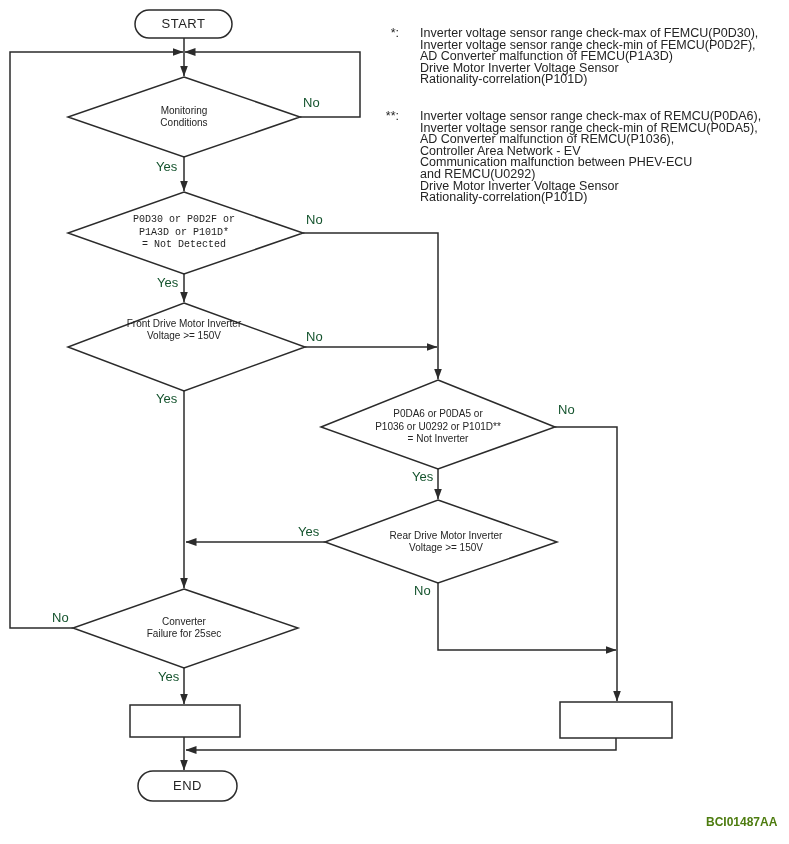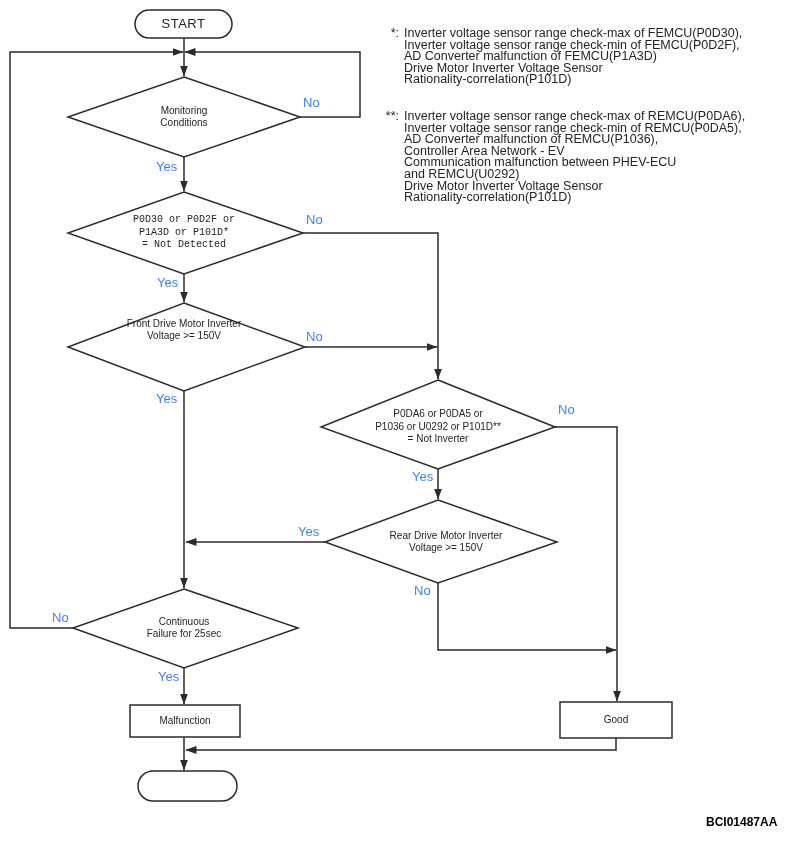--- a/index.html
+++ b/index.html
@@ -18,35 +18,35 @@
     text-align:center;
     white-space:pre-line;
     font-size:10px;line-height:12.5px;
     color:#242424;
     pointer-events:none;
   }
   .terminal-label{font-size:13px;letter-spacing:.5px;}
   .edge-label{
     position:absolute;
     font-size:13px;line-height:13px;
-    color:#3b82f6;
+    color:#14532d;
   }
   .note{
     position:absolute;
     display:flex;
     font-size:12.5px;line-height:11.6px;
     color:#242424;
   }
   .note-marker{flex:none;width:18px;text-align:right;white-space:pre;}
-  .note-text{white-space:pre;margin-left:5px;}
+  .note-text{white-space:pre;margin-left:21px;}
   .figure-code{
     position:absolute;left:706px;top:816px;width:70px;
     text-align:right;
     font-size:12px;font-weight:bold;line-height:13px;
-    color:#000000;
+    color:#4d7c0f;
   }
 </style>
 </head>
 <body>
 
 <div id="canvas">
 
   <svg id="wires" width="789" height="844" viewBox="0 0 789 844">
     <defs>
       <marker id="arr" viewBox="0 0 11 8" refX="10.5" refY="4" markerWidth="11" markerHeight="8" markerUnits="userSpaceOnUse" orient="auto">
@@ -94,24 +94,23 @@
   <div class="node-label" style="left:84px;top:211px;width:200px;height:44px;font-family:Liberation Mono, monospace;">P0D30 or P0D2F or
 P1A3D or P101D*
 = Not Detected</div>
   <div class="node-label" style="left:64px;top:308px;width:240px;height:44px;">Front Drive Motor Inverter
 Voltage &gt;= 150V</div>
   <div class="node-label" style="left:318px;top:405px;width:240px;height:44px;">P0DA6 or P0DA5 or
 P1036 or U0292 or P101D**
 = Not Inverter</div>
   <div class="node-label" style="left:326px;top:520px;width:240px;height:44px;">Rear Drive Motor Inverter
 Voltage &gt;= 150V</div>
-  <div class="node-label" style="left:84px;top:606px;width:200px;height:44px;">Continuous
+  <div class="node-label" style="left:84px;top:606px;width:200px;height:44px;">Converter
 Failure for 25sec</div>
-  <div class="node-label" style="left:130px;top:705px;width:110px;height:32px;">Malfunction</div>
-  <div class="node-label" style="left:560px;top:702px;width:112px;height:36px;">Good</div>
+  <div class="node-label terminal-label" style="left:138px;top:771px;width:99px;height:30px;">END</div>
 
   <div class="edge-label" style="left:303px;top:96px;">No</div>
   <div class="edge-label" style="left:156px;top:160px;">Yes</div>
   <div class="edge-label" style="left:306px;top:213px;">No</div>
   <div class="edge-label" style="left:157px;top:276px;">Yes</div>
   <div class="edge-label" style="left:306px;top:330px;">No</div>
   <div class="edge-label" style="left:156px;top:392px;">Yes</div>
   <div class="edge-label" style="left:558px;top:403px;">No</div>
   <div class="edge-label" style="left:412px;top:470px;">Yes</div>
   <div class="edge-label" style="left:298px;top:525px;">Yes</div>

